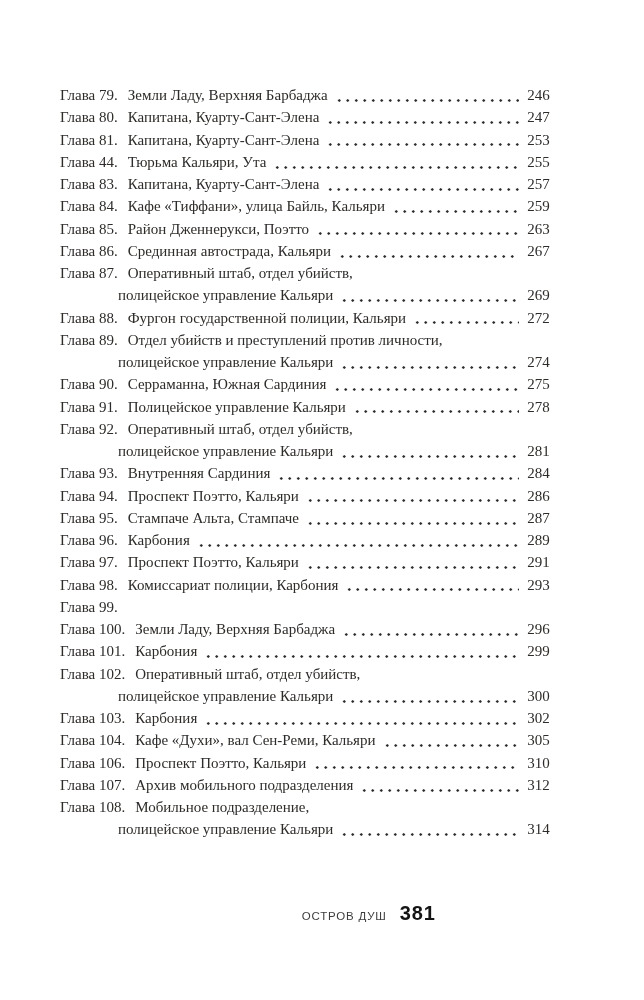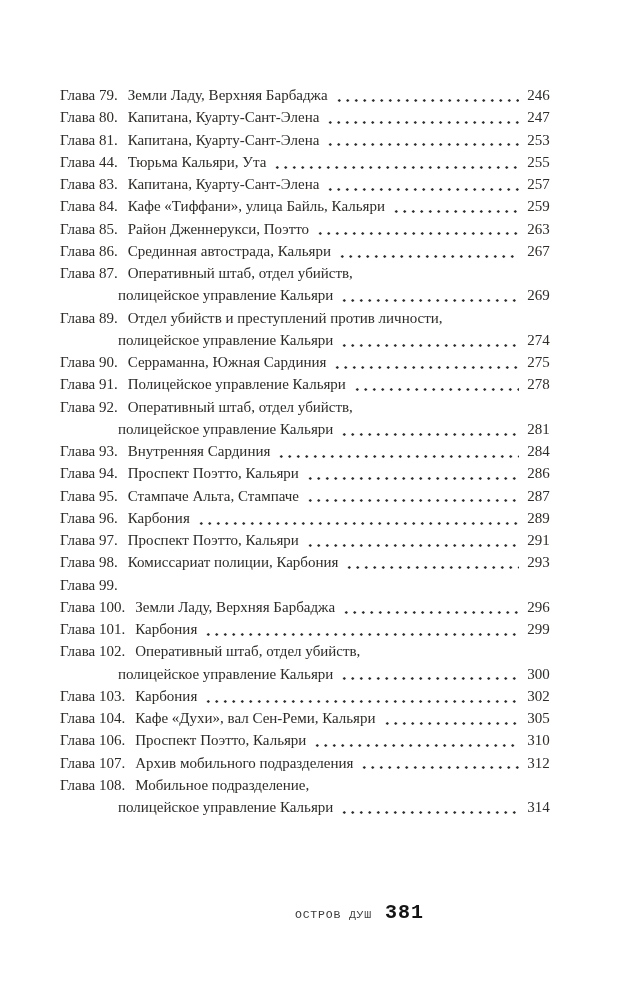--- a/index.html
+++ b/index.html
@@ -41,24 +41,24 @@
     background-image: radial-gradient(circle, var(--text) 1.05px, rgba(0,0,0,0) 1.45px);
     background-size: 8.5px 3px;
     background-repeat: repeat-x;
     background-position: left center;
   }
   .page-num { flex: 0 0 auto; min-width: 27px; text-align: center; }
 
   .footer {
     position: absolute;
     top: 903px;
-    right: 96px;
+    right: 84px;
     display: flex;
     align-items: baseline;
-    font-family: Liberation Mono, monospace;
+    font-family: Liberation Sans, sans-serif;
     line-height: 20px;
     justify-content: center;
   }
   .book-title {
     font-size: 11.5px;
     letter-spacing: 0.8px;
     font-weight: 400;
     color: var(--footer-label);
     margin-right: 13px;
   }
@@ -125,20 +125,26 @@
       <div class="row">
         <span class="chapter">Глава 87.</span>
         <span class="title">Оперативный штаб, отдел убийств,</span>
       </div>
       <div class="row cont">
         <span class="title">полицейское управление Кальяри</span>
         <div class="dots"></div>
         <span class="page-num">269</span>
       </div>
       <div class="row">
+        <span class="chapter">Глава 88.</span>
+        <span class="title">Фургон государственной полиции, Кальяри</span>
+        <div class="dots"></div>
+        <span class="page-num">272</span>
+      </div>
+      <div class="row">
         <span class="chapter">Глава 89.</span>
         <span class="title">Отдел убийств и преступлений против личности,</span>
       </div>
       <div class="row cont">
         <span class="title">полицейское управление Кальяри</span>
         <div class="dots"></div>
         <span class="page-num">274</span>
       </div>
       <div class="row">
         <span class="chapter">Глава 90.</span>

